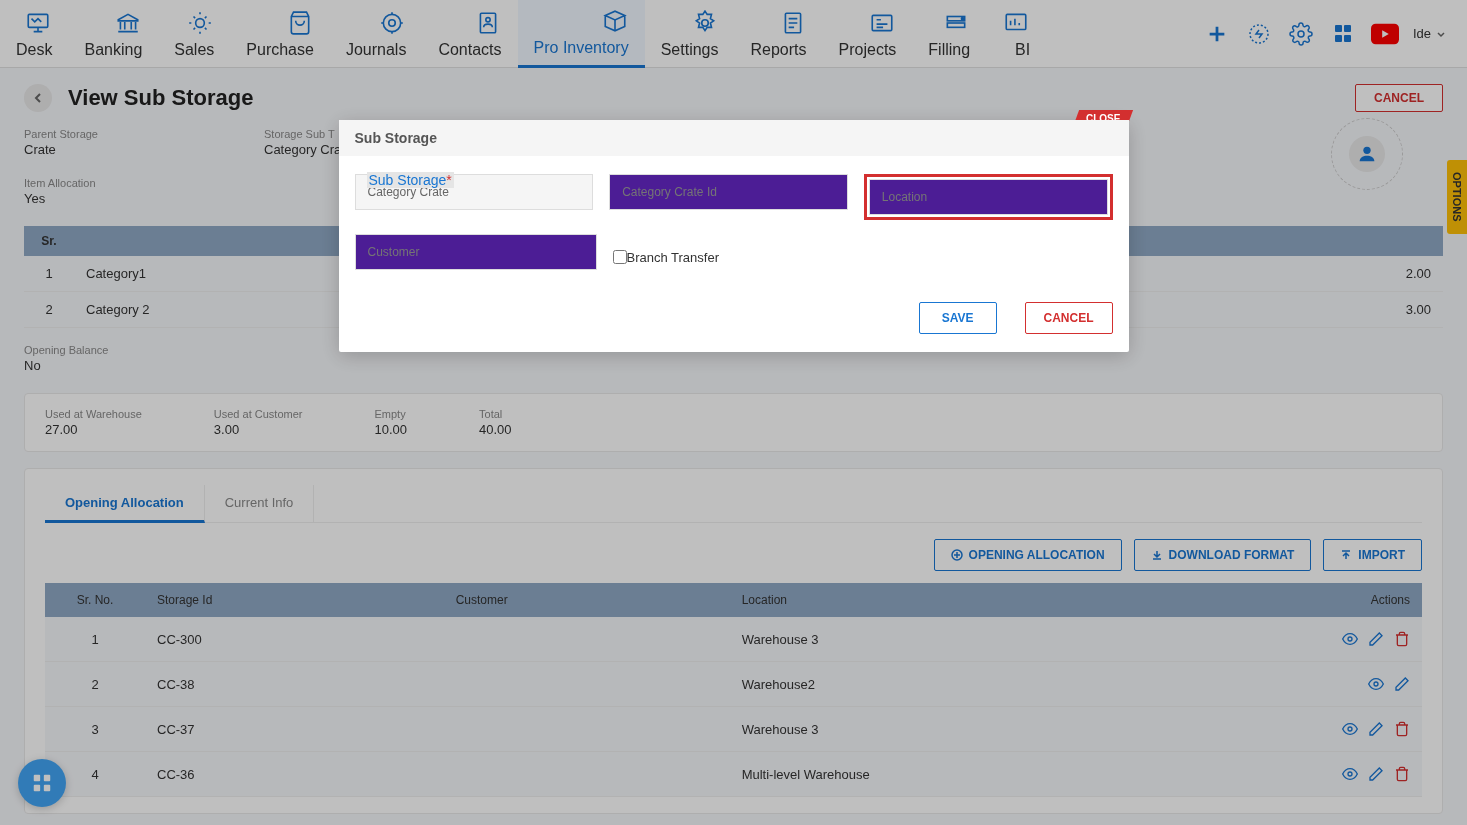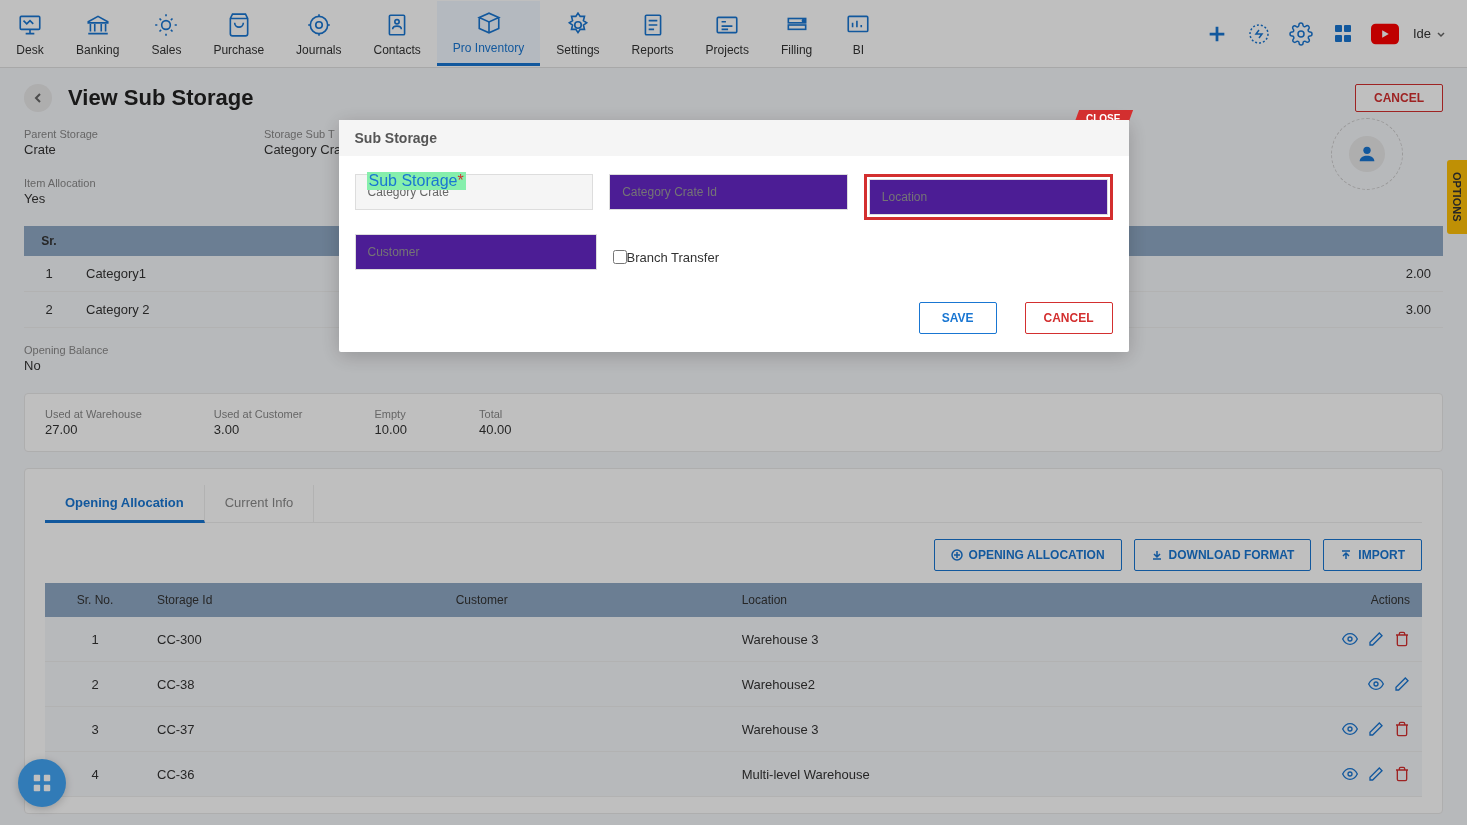--- a/index.html
+++ b/index.html
@@ -1,21 +1,21 @@
 <!DOCTYPE html>
 <html><head>
 <meta charset="utf-8">
 <style>
 * { box-sizing: border-box; margin: 0; padding: 0; }
 body { font-family: Arial, sans-serif; font-size: 13px; color: #333; background: #f5f7fa; width: 1467px; height: 825px; overflow: hidden; position: relative; }
 
 
 .top-nav { background: #fff; display: flex; align-items: center; height: 68px; border-bottom: 1px solid #e0e0e0; }
 .nav-items { display: flex; flex: 1; }
-.nav-item { display: flex; flex-direction: column; align-items: center; justify-content: center; padding: 8px 16px; cursor: pointer; font-size: 12px; color: #333; min-width: 60px; }
+.nav-item { display: flex; flex-direction: column; align-items: flex-end; justify-content: center; padding: 8px 16px; cursor: pointer; font-size: 16px; color: #333; min-width: 60px; }
 .nav-item.active { color: #1976d2; border-bottom: 3px solid #1976d2; background: #f0f7ff; }
 .nav-icon { width: 28px; height: 28px; margin-bottom: 4px; display: flex; align-items: center; justify-content: center; }
 .nav-right { display: flex; align-items: center; gap: 14px; padding-right: 20px; }
 .nav-right-icon { width: 28px; height: 28px; display: flex; align-items: center; justify-content: center; cursor: pointer; }
 .user-menu { display: flex; align-items: center; gap: 4px; font-size: 13px; color: #333; cursor: pointer; }
 
 
 .page-header { display: flex; align-items: center; padding: 16px 24px 8px; }
 .back-button { width: 28px; height: 28px; border-radius: 50%; background: #e8e8e8; display: flex; align-items: center; justify-content: center; cursor: pointer; margin-right: 16px; color: #666; }
 .page-title { font-size: 22px; font-weight: 600; color: #222; flex: 1; }
@@ -68,21 +68,21 @@
 .overlay { position: fixed; inset: 0; background: rgba(0,0,0,0.25); z-index: 100; }
 .modal { position: fixed; top: 120px; left: 50%; transform: translateX(-50%); width: 790px; background: #fff; border-radius: 2px; z-index: 101; box-shadow: 0 4px 20px rgba(0,0,0,0.2); }
 .modal-header { background: #f5f5f5; padding: 10px 16px; font-size: 14px; font-weight: 600; color: #555; position: relative; }
 .modal-close-tab { position: absolute; top: -10px; right: -2px; background: #d32f2f; color: #fff; font-size: 10px; font-weight: 600; padding: 3px 10px; cursor: pointer; transform: skewX(-20deg); }
 .modal-close-tab span { display: inline-block; transform: skewX(20deg); }
 .modal-body { padding: 18px 16px; }
 .modal-row { display: flex; gap: 16px; margin-bottom: 14px; }
 .modal-field { flex: 1; position: relative; }
 .modal-input { width: 100%; border: 1px solid #ddd; padding: 10px 12px; font-size: 12px; color: #888; background: #4c1d95; }
 .modal-input.filled { background: #f5f5f5; color: #666; }
-.field-label { position: absolute; top: -2px; left: 12px; font-size: 16px; color: #1976d2; background: #86efac; padding: 0 2px; }
+.field-label { position: absolute; top: -2px; left: 12px; font-size: 14px; color: #1976d2; background: #e5e5e5; padding: 0 2px; }
 .field-label .req { color: #d32f2f; }
 .modal-field.highlighted { border: 3px solid #d32f2f; padding: 2px; }
 .modal-field.highlighted .modal-input { border: 1px solid #ddd; }
 .checkbox-field { display: flex; align-items: center; gap: 0; padding-top: 10px; }
 .checkbox-field input { width: 14px; height: 14px; }
 .modal-footer { display: flex; justify-content: flex-end; gap: 28px; padding: 0 16px 18px; }
 .btn-save { border: 1px solid #1976d2; color: #1976d2; background: #fff; padding: 8px 22px; font-size: 12px; font-weight: 600; cursor: pointer; border-radius: 2px; }
 .btn-cancel { border: 1px solid #d32f2f; color: #d32f2f; background: #fff; padding: 8px 18px; font-size: 12px; font-weight: 600; cursor: pointer; border-radius: 2px; }
 
 

